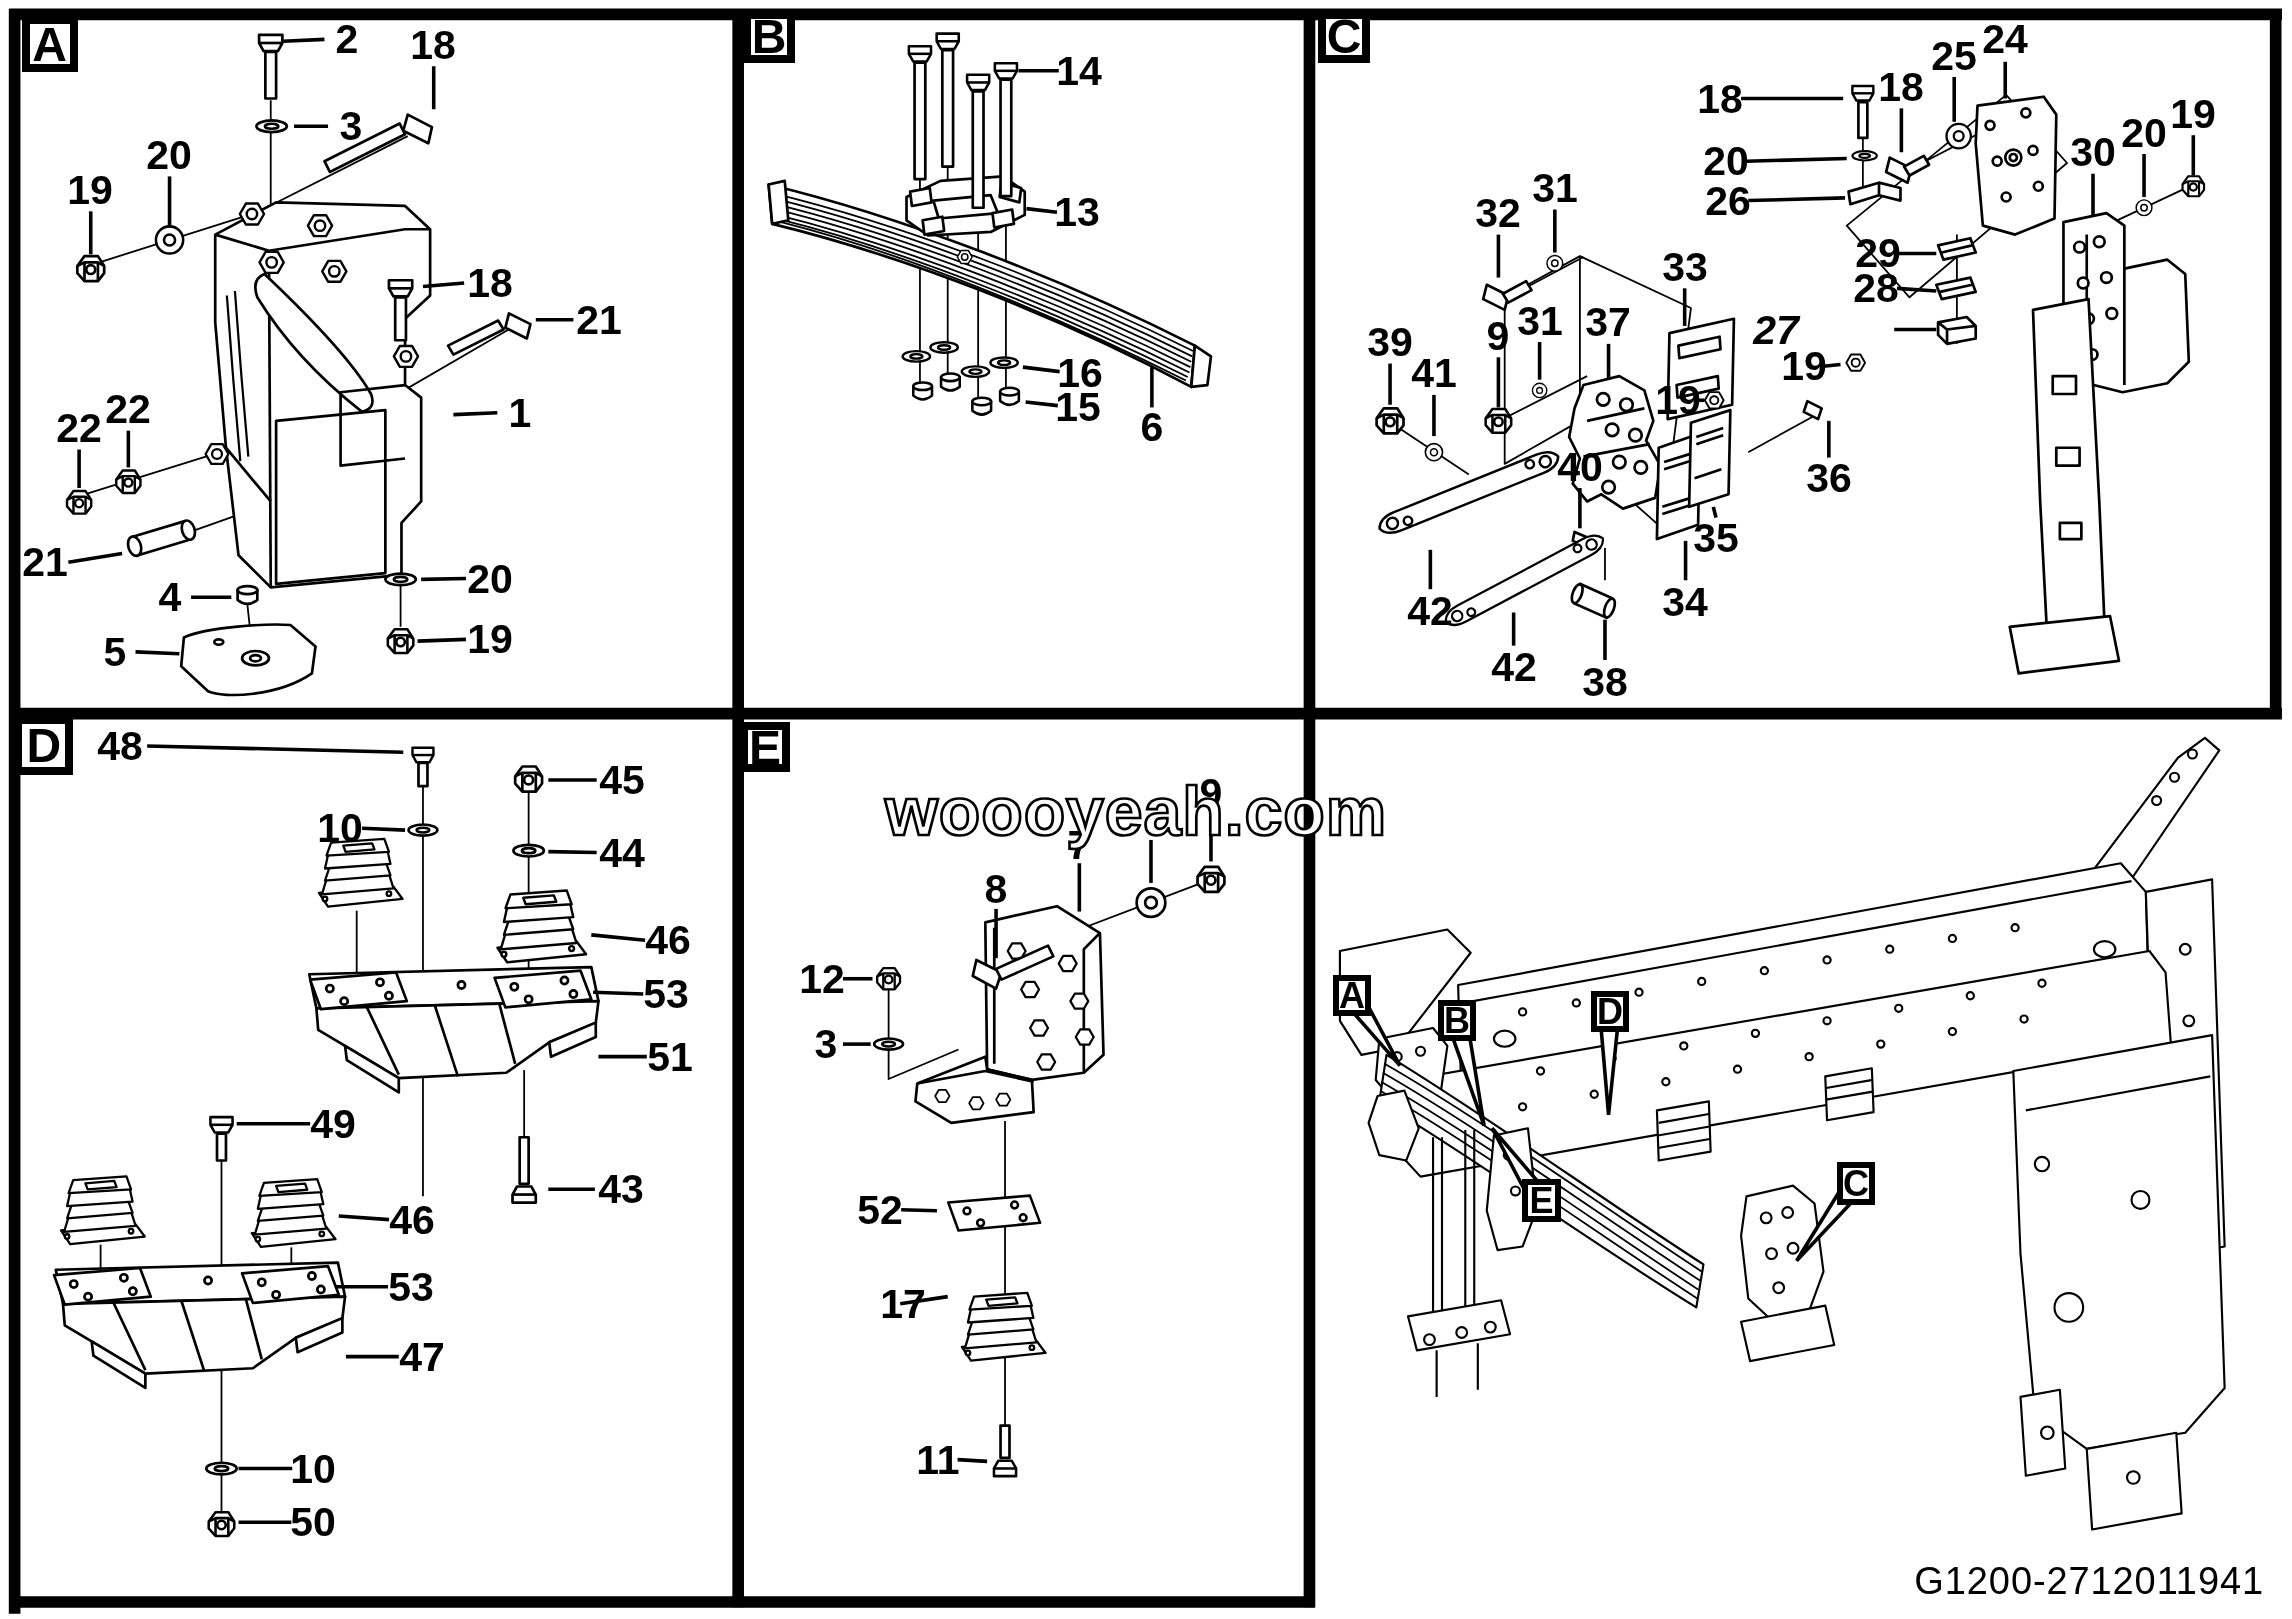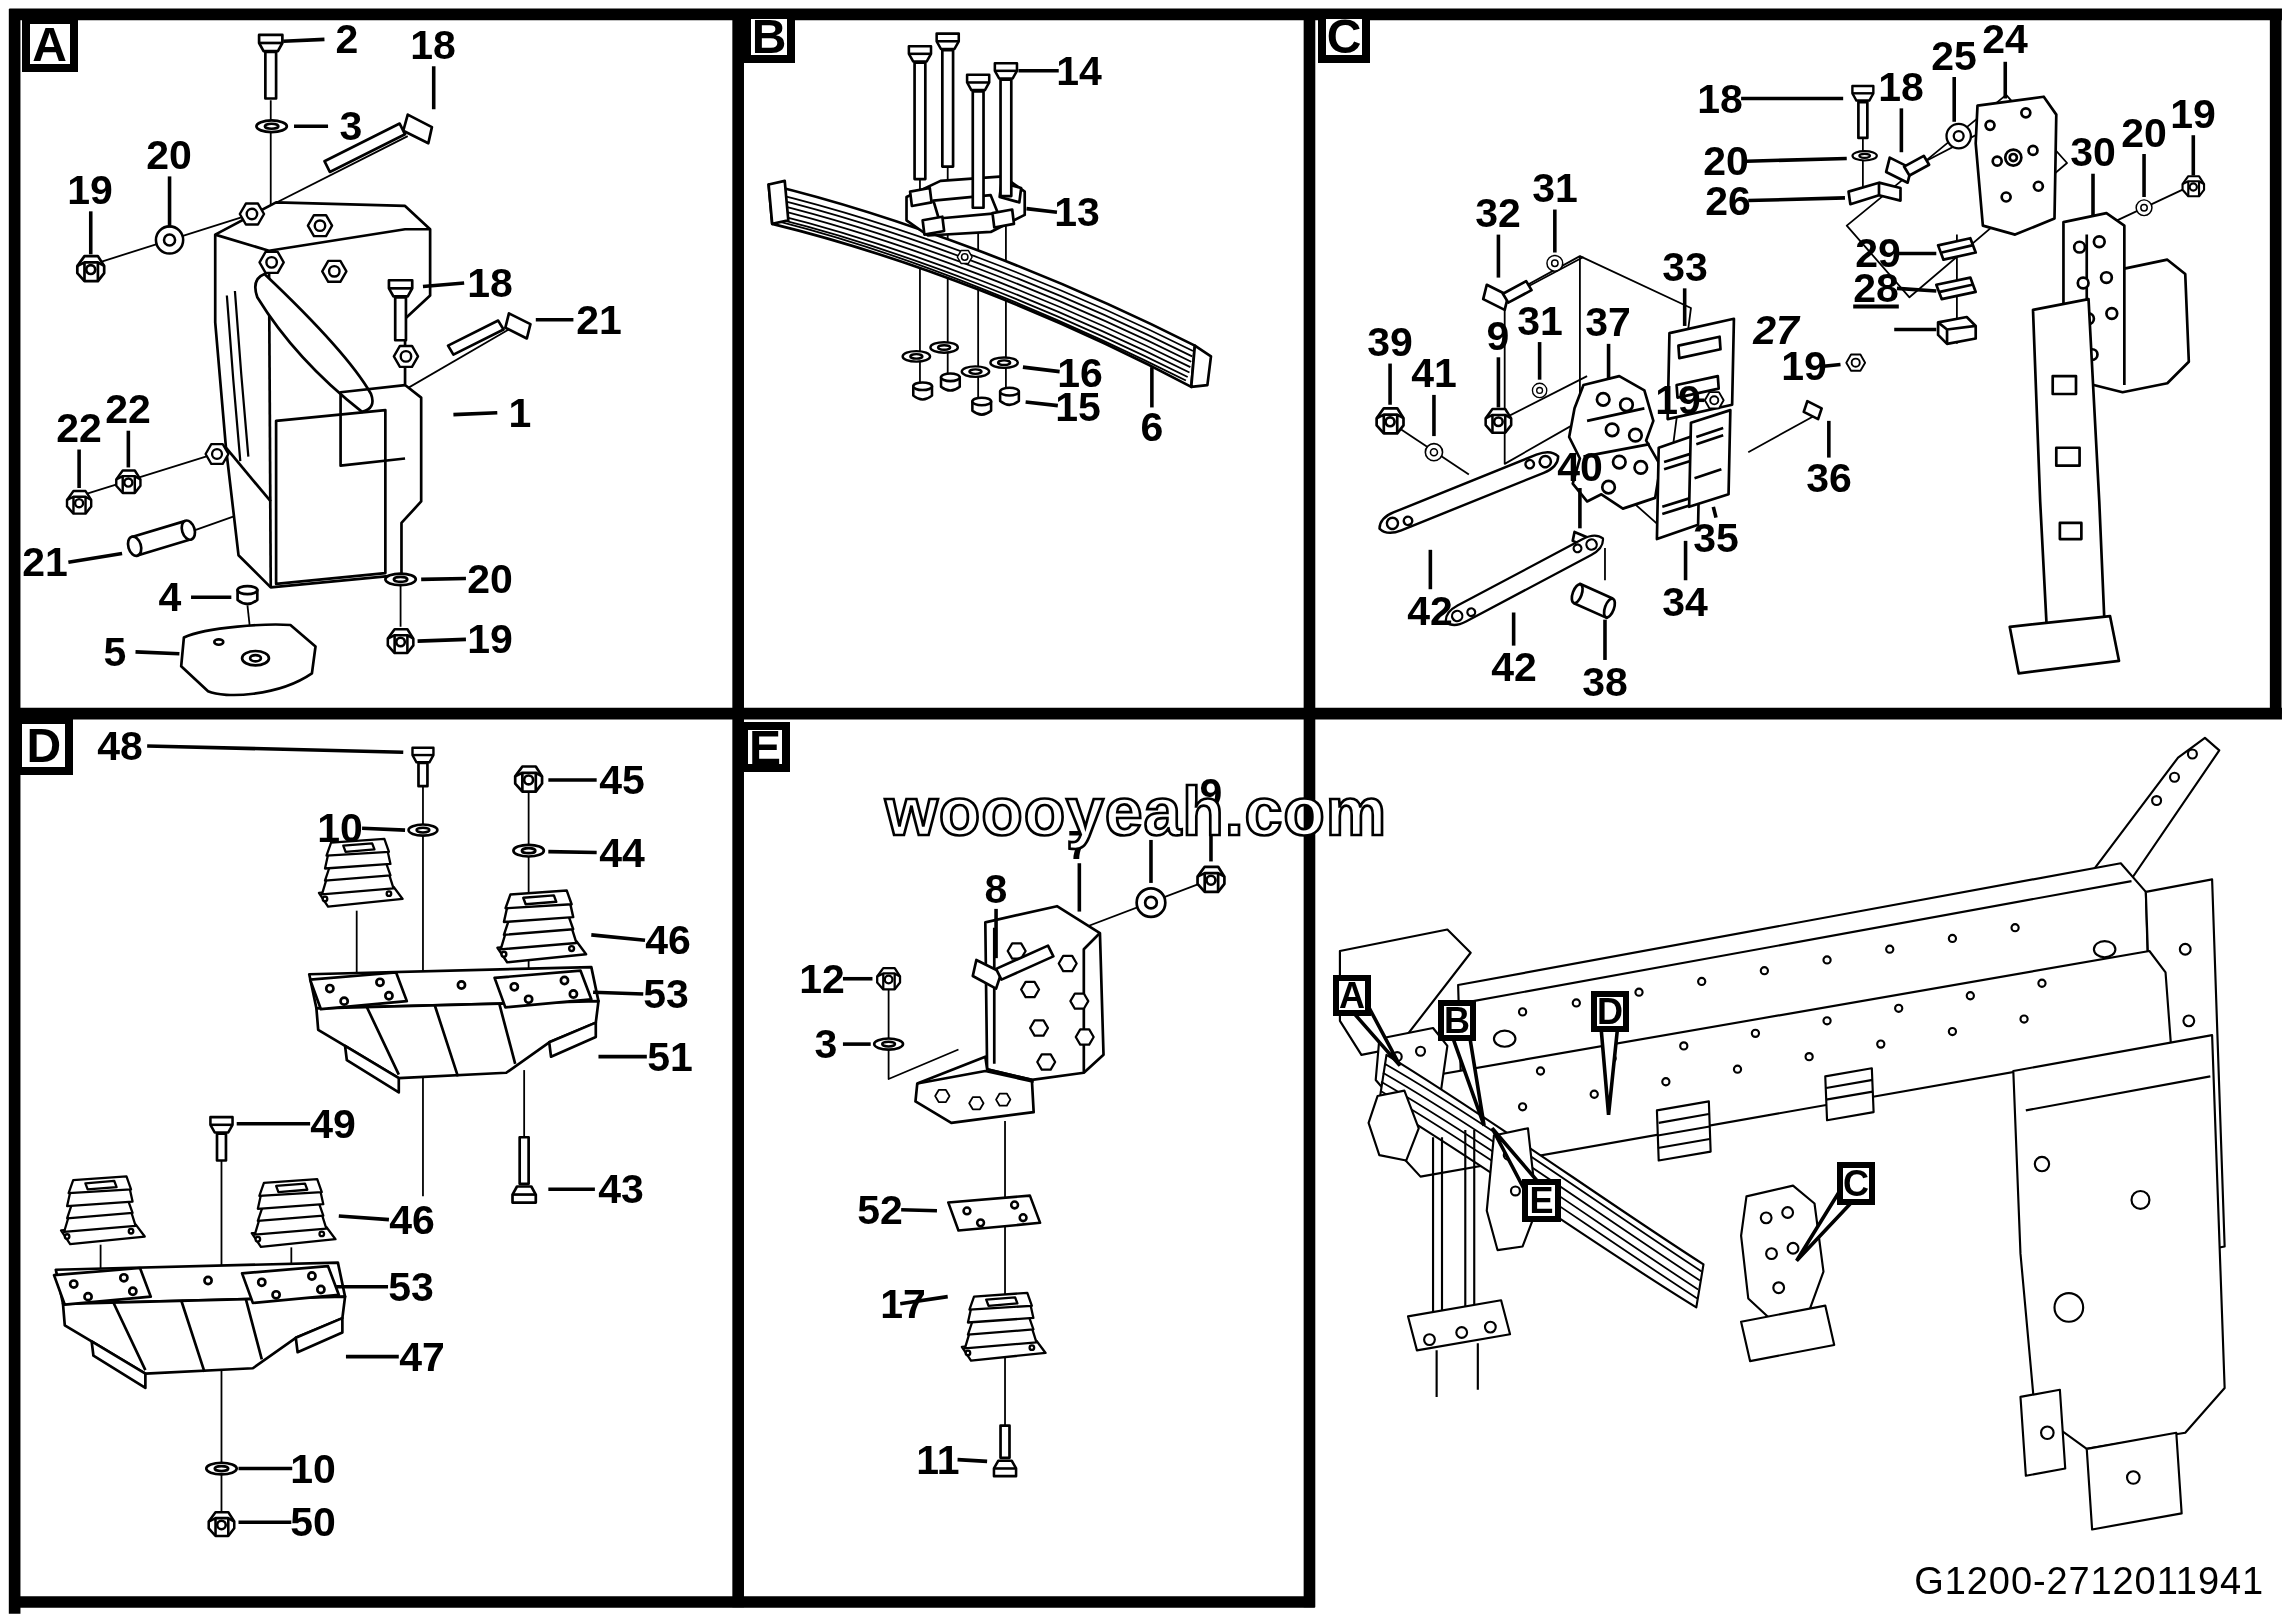--- a/index.html
+++ b/index.html
@@ -596,21 +596,21 @@
     <div class="callout" style="left: 1720px; top: 99px;">18</div>
     <div class="callout" style="left: 1726px; top: 161px;">20</div>
     <div class="callout" style="left: 1728px; top: 201px;">26</div>
     <div class="callout" style="left: 1901px; top: 87px;">18</div>
     <div class="callout" style="left: 1954px; top: 56px;">25</div>
     <div class="callout" style="left: 2005px; top: 28px; margin-top: 11px;">24</div>
     <div class="callout" style="left: 2093px; top: 152px;">30</div>
     <div class="callout" style="left: 2144px; top: 133px;">20</div>
     <div class="callout" style="left: 2193px; top: 114px;">19</div>
     <div class="callout" style="left: 1878px; top: 253px;">29</div>
-    <div class="callout" style="left: 1876px; top: 288px; text-decoration: underline;">28</div>
+    <div class="callout" style="left: 1876px; top: 288px;">28</div>
     <div class="callout" style="left: 1776px; top: 330px; font-style: italic;">27</div>
     <div class="callout" style="left: 1498px; top: 213px;">32</div>
     <div class="callout" style="left: 1555px; top: 188px;">31</div>
     <div class="callout" style="left: 1498px; top: 336px;">9</div>
     <div class="callout" style="left: 1540px; top: 321px;">31</div>
     <div class="callout" style="left: 1608px; top: 322px;">37</div>
     <div class="callout" style="left: 1685px; top: 267px;">33</div>
     <div class="callout" style="left: 1390px; top: 342px;">39</div>
     <div class="callout" style="left: 1434px; top: 373px;">41</div>
     <div class="callout" style="left: 1430px; top: 611px;">42</div>

